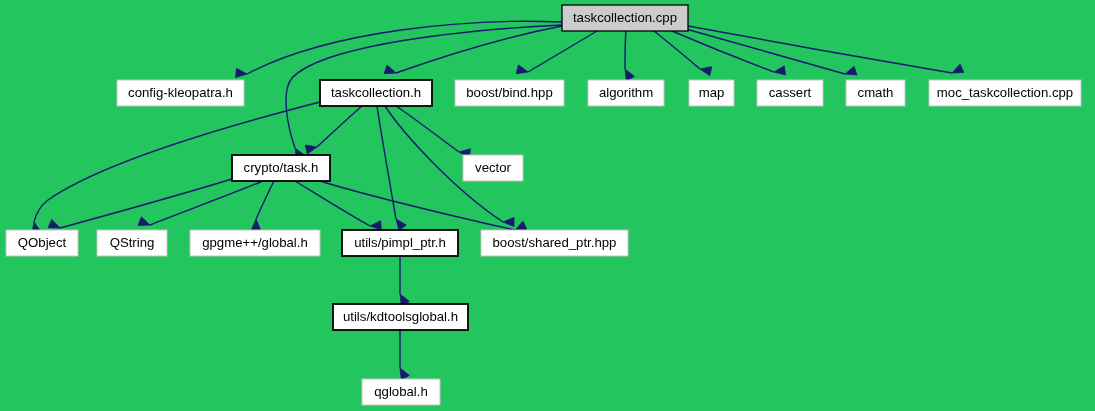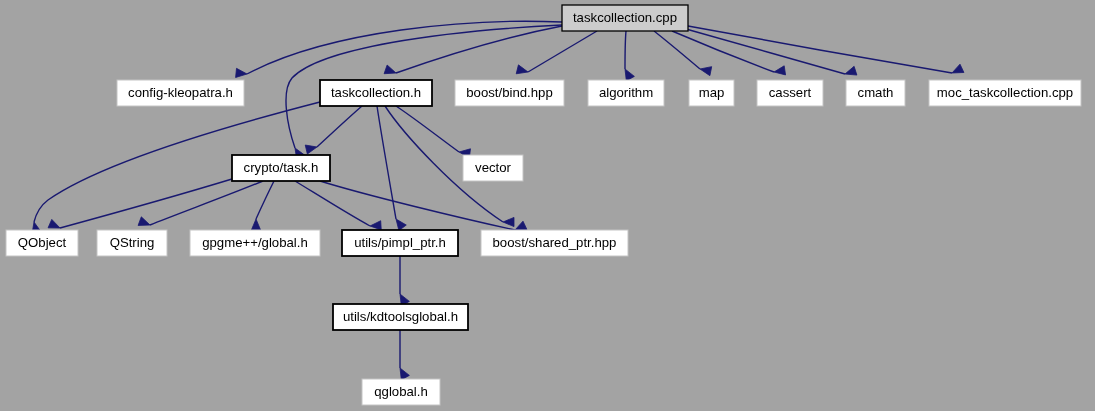--- a/index.html
+++ b/index.html
@@ -4,21 +4,21 @@
 <style>
   html, body {
     margin: 0;
     padding: 0;
     background: #ffffff;
   }
   #graph-root {
     position: relative;
     width: 1095px;
     height: 411px;
-    background: #a3a3a3;
+    background: #22c55e;
     font-family: "Liberation Sans", sans-serif;
     overflow: hidden;
   }
   #graph-svg {
     position: absolute;
     left: 0;
     top: 0;
     width: 1095px;
     height: 411px;
   }

